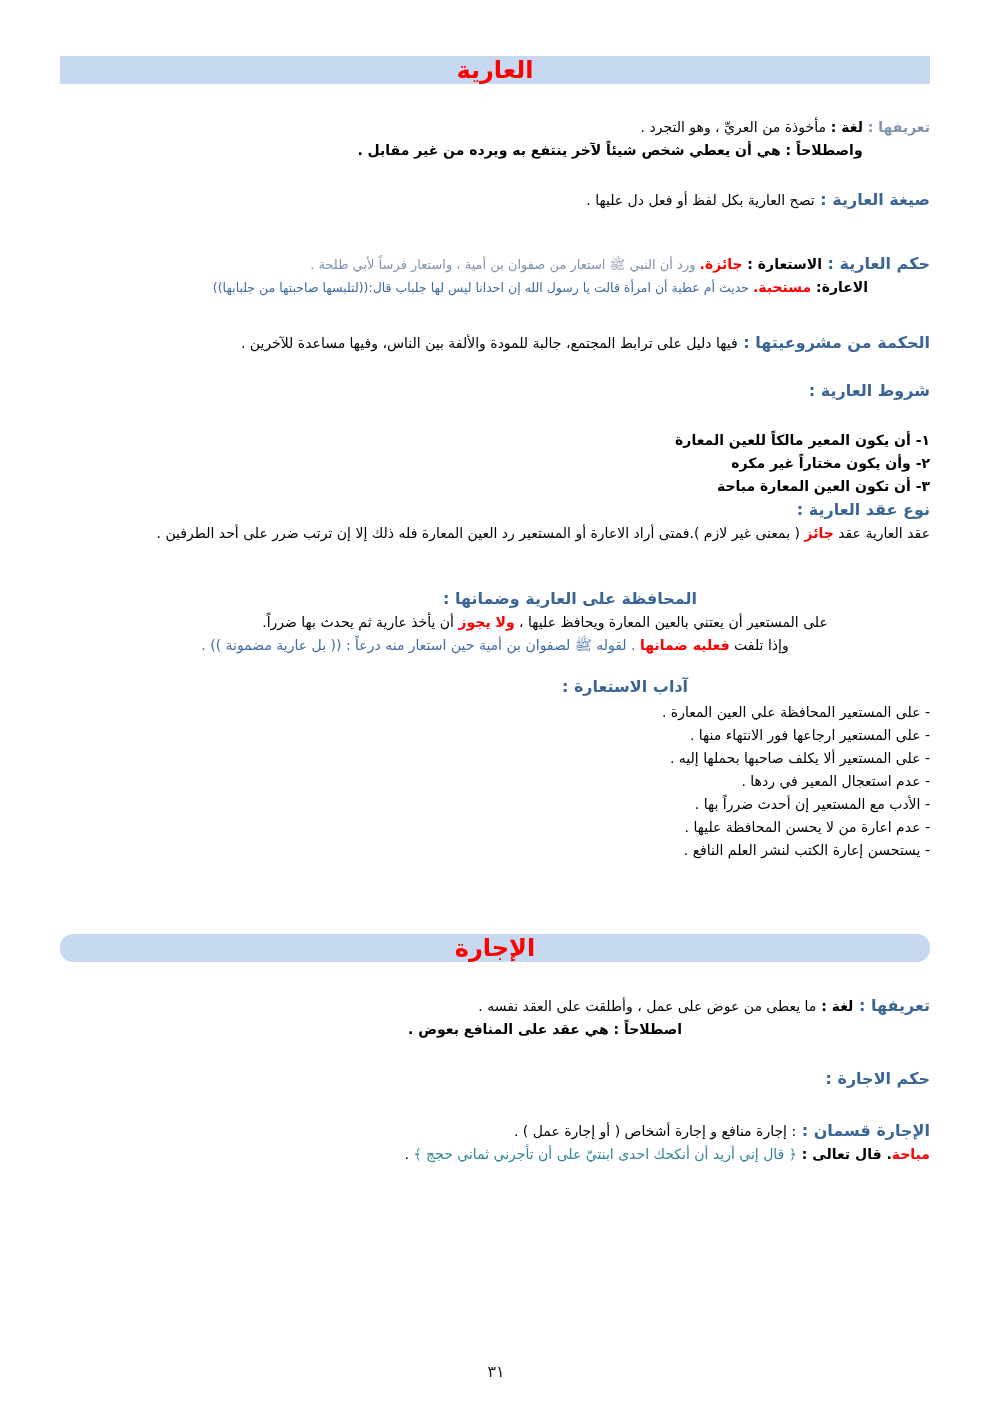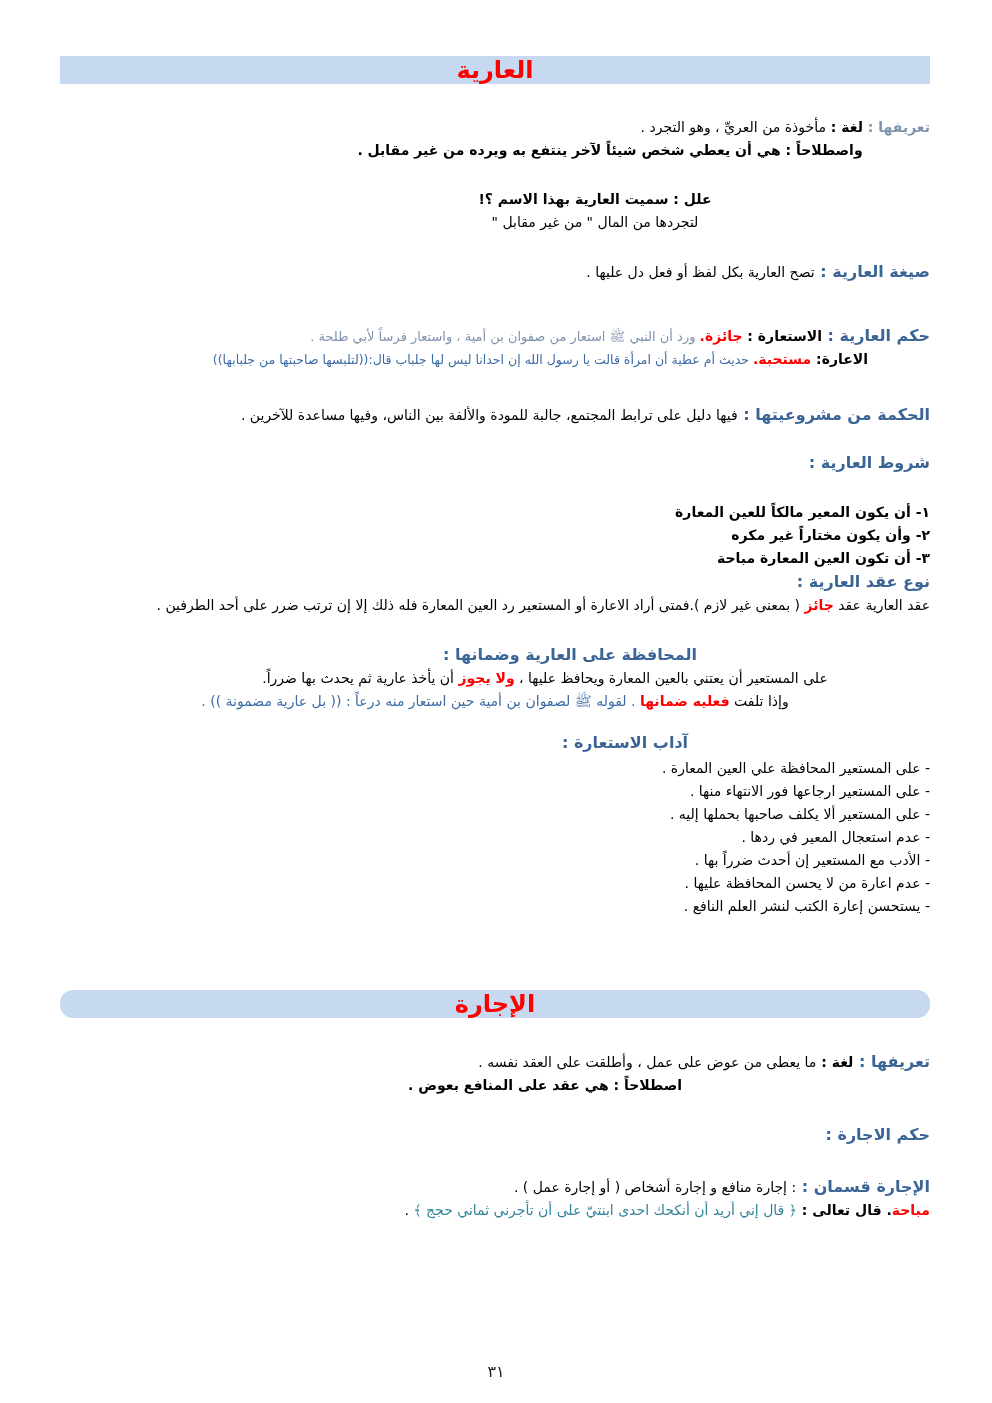--- a/index.html
+++ b/index.html
@@ -29,21 +29,21 @@
   .def-block{margin-top:32px;}
   .istilah1{padding-left:230px;}
   .illal{margin-top:26px;padding-left:200px;}
   .sighah{margin-top:26px;}
   .hukm{margin-top:40px;}
   .iara{padding-right:62px;}
   .hikmah{margin-top:32px;}
   .shurut-h{margin-top:24px;}
   .shurut-list{margin-top:26px;}
   .naw-h{}
-  .muh-h{margin-top:26px;padding-left:150px;}
+  .muh-h{margin-top:42px;padding-left:150px;}
   .muh1{padding-left:100px;}
   .adab-h{margin-top:18px;padding-left:260px;}
   .adab-list{margin-top:2px;}
   .banner2{margin-top:72px;border-radius:13px;}
   .ij-def{margin-top:32px;}
   .ij-istilah{padding-left:100px;}
   .aqsam{margin-top:28px;}
   .ij-hukm-h{margin-top:26px;}
   .page-number{position:absolute;left:0;right:0;top:1362px;text-align:center;font-size:16px;color:#222;}
 </style>
@@ -56,24 +56,20 @@
     <span class="banner-title">العارية</span>
   </div>
 
   <div class="def-block">
     <p class="line">
       <span class="muted b">تعريفها : </span><span class="b">لغة : </span><span>مأخوذة من العريِّ ، وهو التجرد .</span>
     </p>
     <p class="line b center istilah1">واصطلاحاً : هي أن يعطي شخص شيئاً لآخر ينتفع به ويرده من غير مقابل .</p>
   </div>
 
-  <div class="illal">
-    <p class="line b center">علل : سميت العارية بهذا الاسم ؟!</p>
-    <p class="line center">لتجردها من المال " من غير مقابل "</p>
-  </div>
 
   <p class="line sighah">
     <span class="hdr">صيغة العارية : </span><span>تصح العارية بكل لفظ أو فعل دل عليها .</span>
   </p>
 
   <div class="hukm">
     <p class="line">
       <span class="hdr">حكم العارية : </span><span class="b">الاستعارة : </span><span class="red">جائزة.</span><span class="muted ev"> ورد أن النبي ﷺ استعار من صفوان بن أمية ، واستعار فرساً لأبي طلحة .</span>
     </p>
     <p class="line iara">

